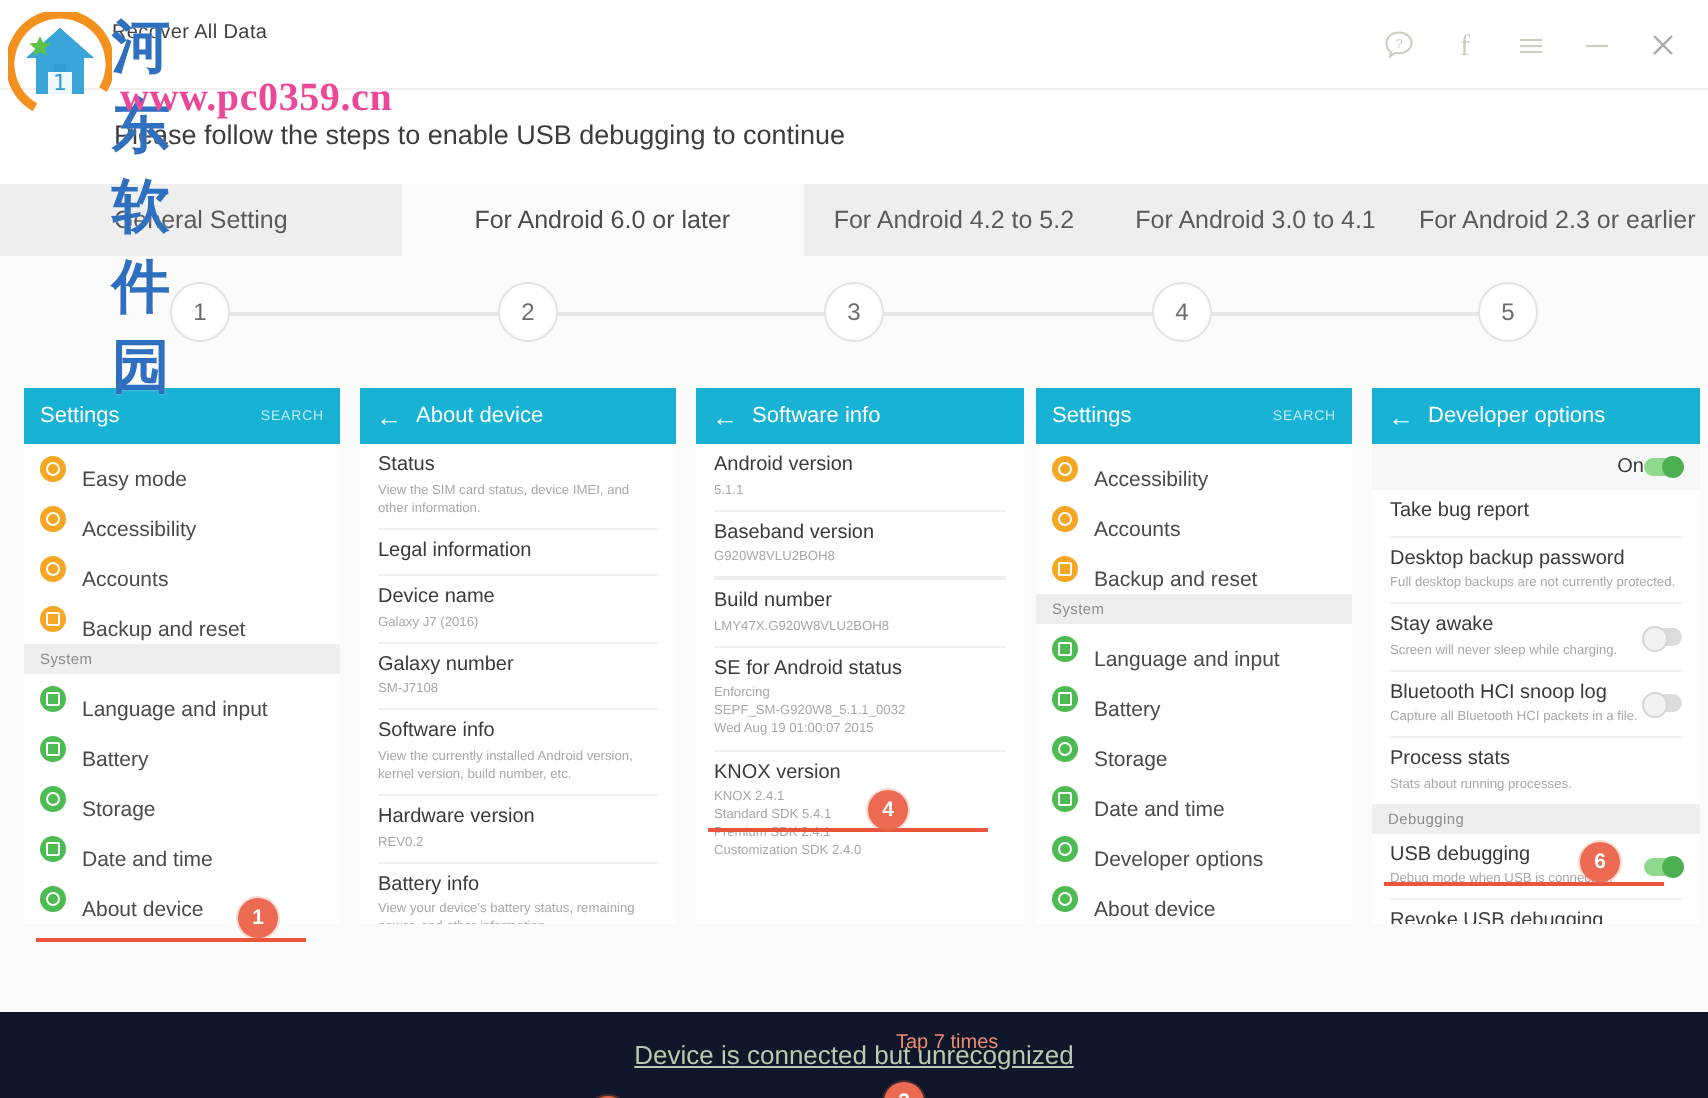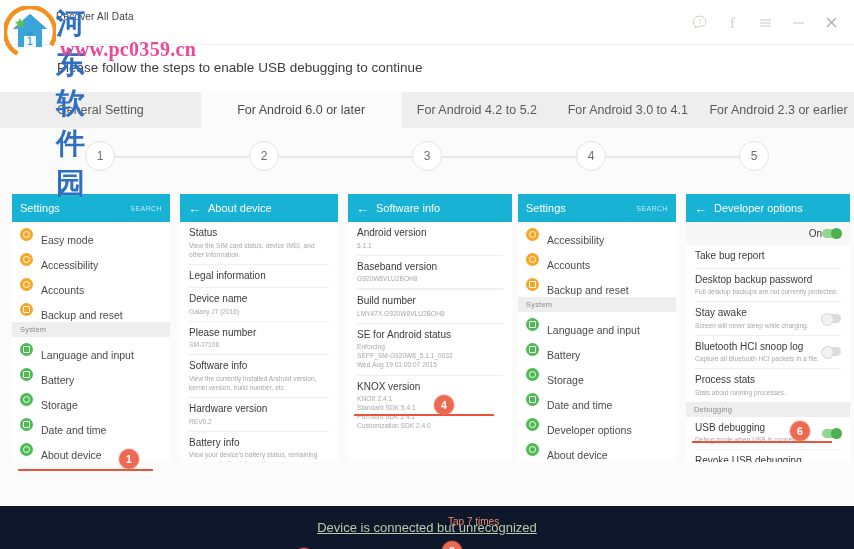--- a/index.html
+++ b/index.html
@@ -434,21 +434,21 @@
       <div class="irow">
         <div class="ititle">Legal information</div>
       </div>
       <div class="divider"></div>
       <div class="irow">
         <div class="ititle">Device name</div>
         <div class="isub">Galaxy J7 (2016)</div>
       </div>
       <div class="divider"></div>
       <div class="irow">
-        <div class="ititle">Please number</div>
+        <div class="ititle">Galaxy number</div>
         <div class="isub">SM-J7108</div>
       </div>
       <div class="divider"></div>
       <div class="irow">
         <div class="ititle">Software info</div>
         <div class="isub">View the currently installed Android version, kernel version, build number, etc.</div>
       </div>
       <div class="divider"></div>
       <div class="irow">
         <div class="ititle">Hardware version</div>

